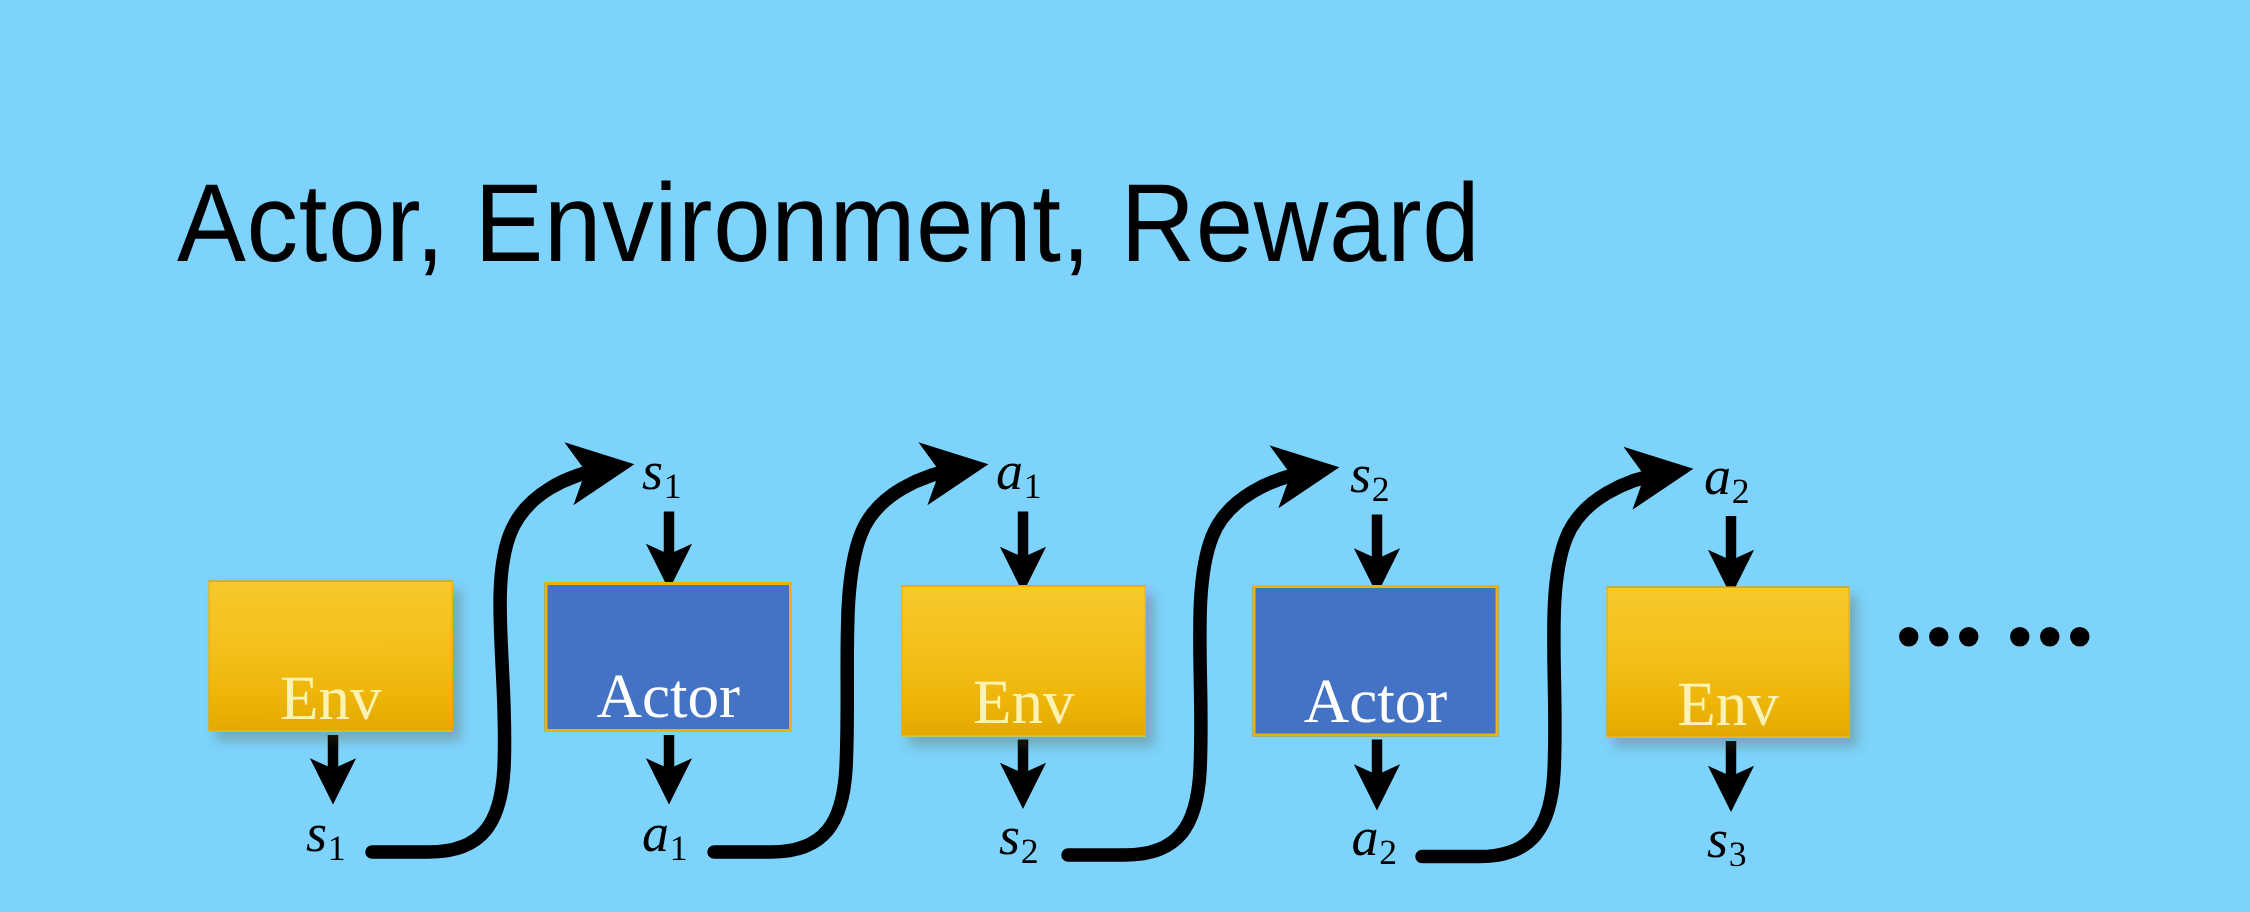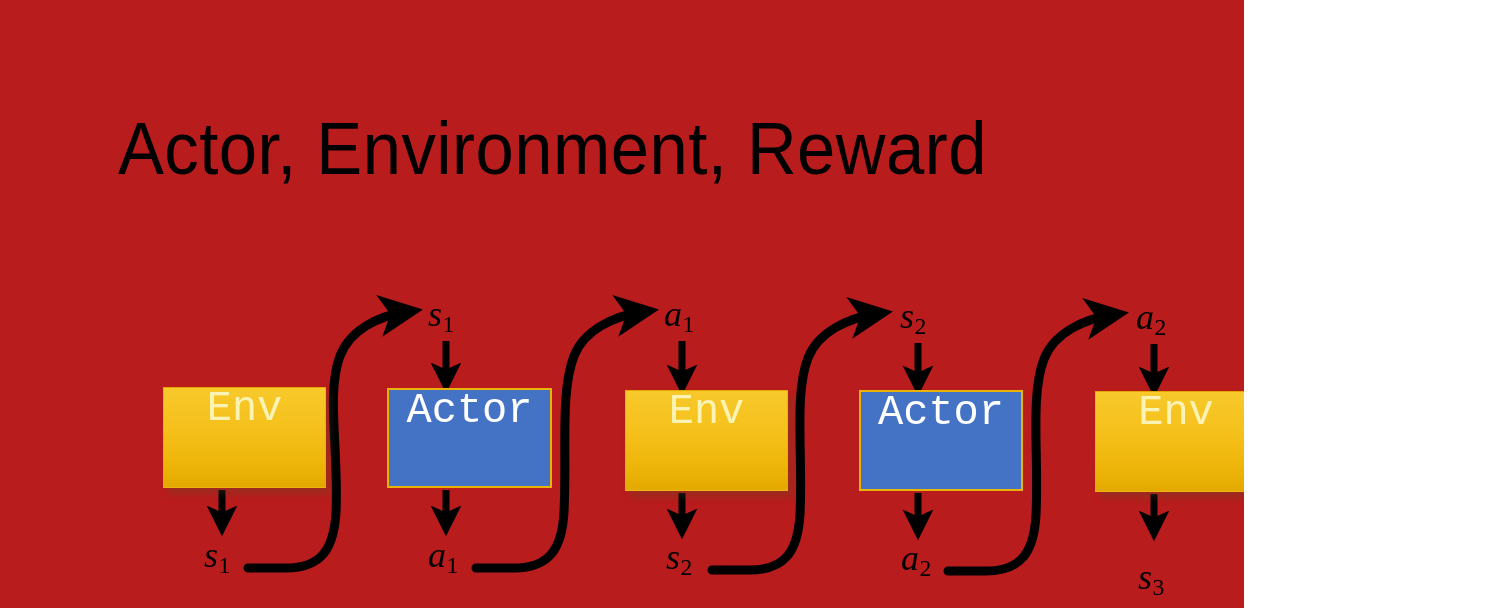--- a/index.html
+++ b/index.html
@@ -2,23 +2,23 @@
 <html><head>
 <meta charset="utf-8">
 <style>
   html, body {
     margin: 0;
     padding: 0;
     background: #ffffff;
   }
   #page {
     position: relative;
-    width: 1244px;
+    width: 1500px;
     height: 608px;
-    background: #b91c1c;
+    background: #7dd3fc;
     overflow: hidden;
     font-family: "Liberation Sans", sans-serif;
   }
 
   
   #title {
     position: absolute;
     left: 118px;
     top: 112px;
     font-family: "Liberation Sans", sans-serif;
@@ -47,25 +47,24 @@
     width: 1500px;
     height: 608px;
     pointer-events: none;
   }
 
   
   .block {
     position: absolute;
     box-sizing: border-box;
     display: flex;
-    align-items: flex-start;
+    align-items: flex-end;
     justify-content: center;
-    font-family: Liberation Mono, monospace;
+    font-family: Liberation Serif, serif;
     font-weight: 400;
-    margin-left: 24px;
   }
   .block .block-label {
     display: block;
     line-height: 1;
   }
 
   .block-env {
     background: linear-gradient(180deg,
                 #F7C92B 0%,
                 #F5C01B 42%,
@@ -216,21 +215,21 @@
     </div>
     <div class="mathlabel" style="left:428px; top:537px;">
       <span>a</span><sub>1</sub>
     </div>
     <div class="mathlabel" style="left:666px; top:539px;">
       <span>s</span><sub>2</sub>
     </div>
     <div class="mathlabel" style="left:901px; top:540px;">
       <span>a</span><sub>2</sub>
     </div>
-    <div class="mathlabel" style="left:1138px; top:559px;text-align:right;">
+    <div class="mathlabel" style="left:1138px; top:541px;text-align:right;">
       <span>s</span><sub>3</sub>
     </div>
 
     <div id="ellipsis">
       <span class="dot"></span>
       <span class="dot"></span>
       <span class="dot"></span>
       <span class="gap"></span>
       <span class="dot"></span>
       <span class="dot"></span>

